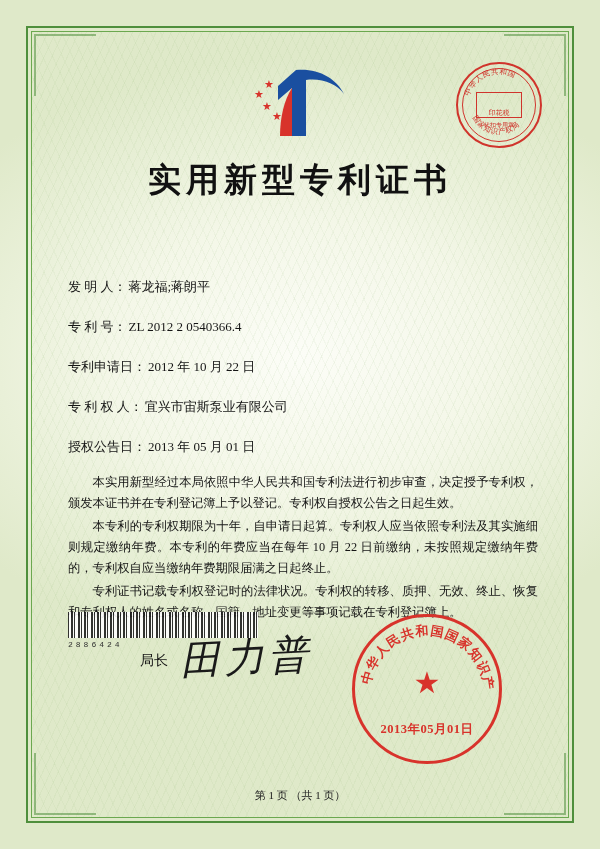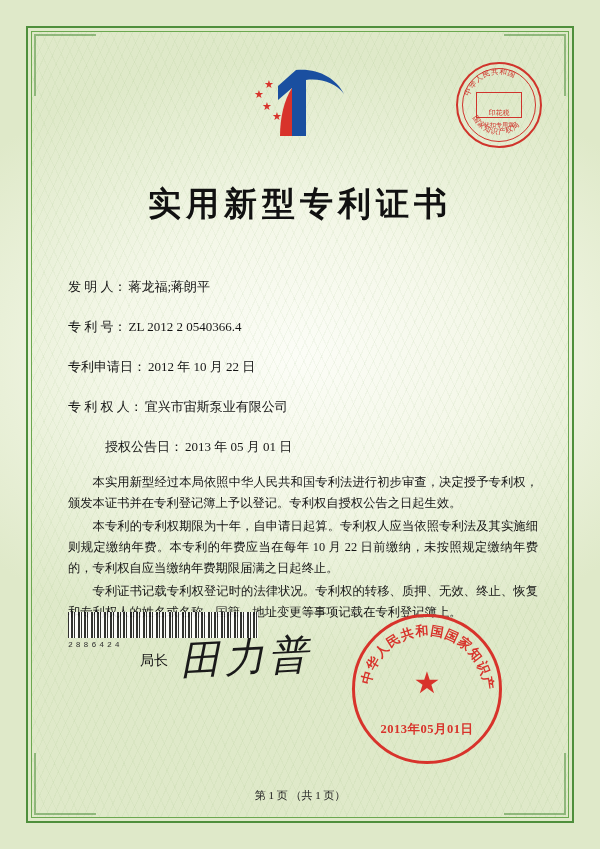--- a/index.html
+++ b/index.html
@@ -135,21 +135,20 @@
     position: absolute;
     left: 0;
     right: 0;
     top: 106px;
     text-align: center;
     font-size: 33px;
     font-weight: bold;
     letter-spacing: 5px;
     color: #111;
     font-family: "Liberation Serif", "DejaVu Serif", serif;
-    margin-top: 24px;
   }
 
   .field {
     position: absolute;
     left: 18px;
     right: 10px;
     font-size: 13px;
     color: #151515;
     white-space: nowrap;
   }
@@ -158,21 +157,21 @@
   }
   .field .value {
     display: inline-block;
     margin-left: 2px;
   }
   #f-name  { top: 186px; }
   #f-inv   { top: 226px; }
   #f-num   { top: 266px; }
   #f-appd  { top: 306px; }
   #f-owner { top: 346px; }
-  #f-grant { top: 386px; margin-left: 37px; }
+  #f-grant { top: 386px; }
 
   #paragraphs {
     position: absolute;
     left: 18px;
     right: 12px;
     top: 420px;
     font-size: 12.3px;
     line-height: 21px;
     color: #151515;
     text-align: justify;

